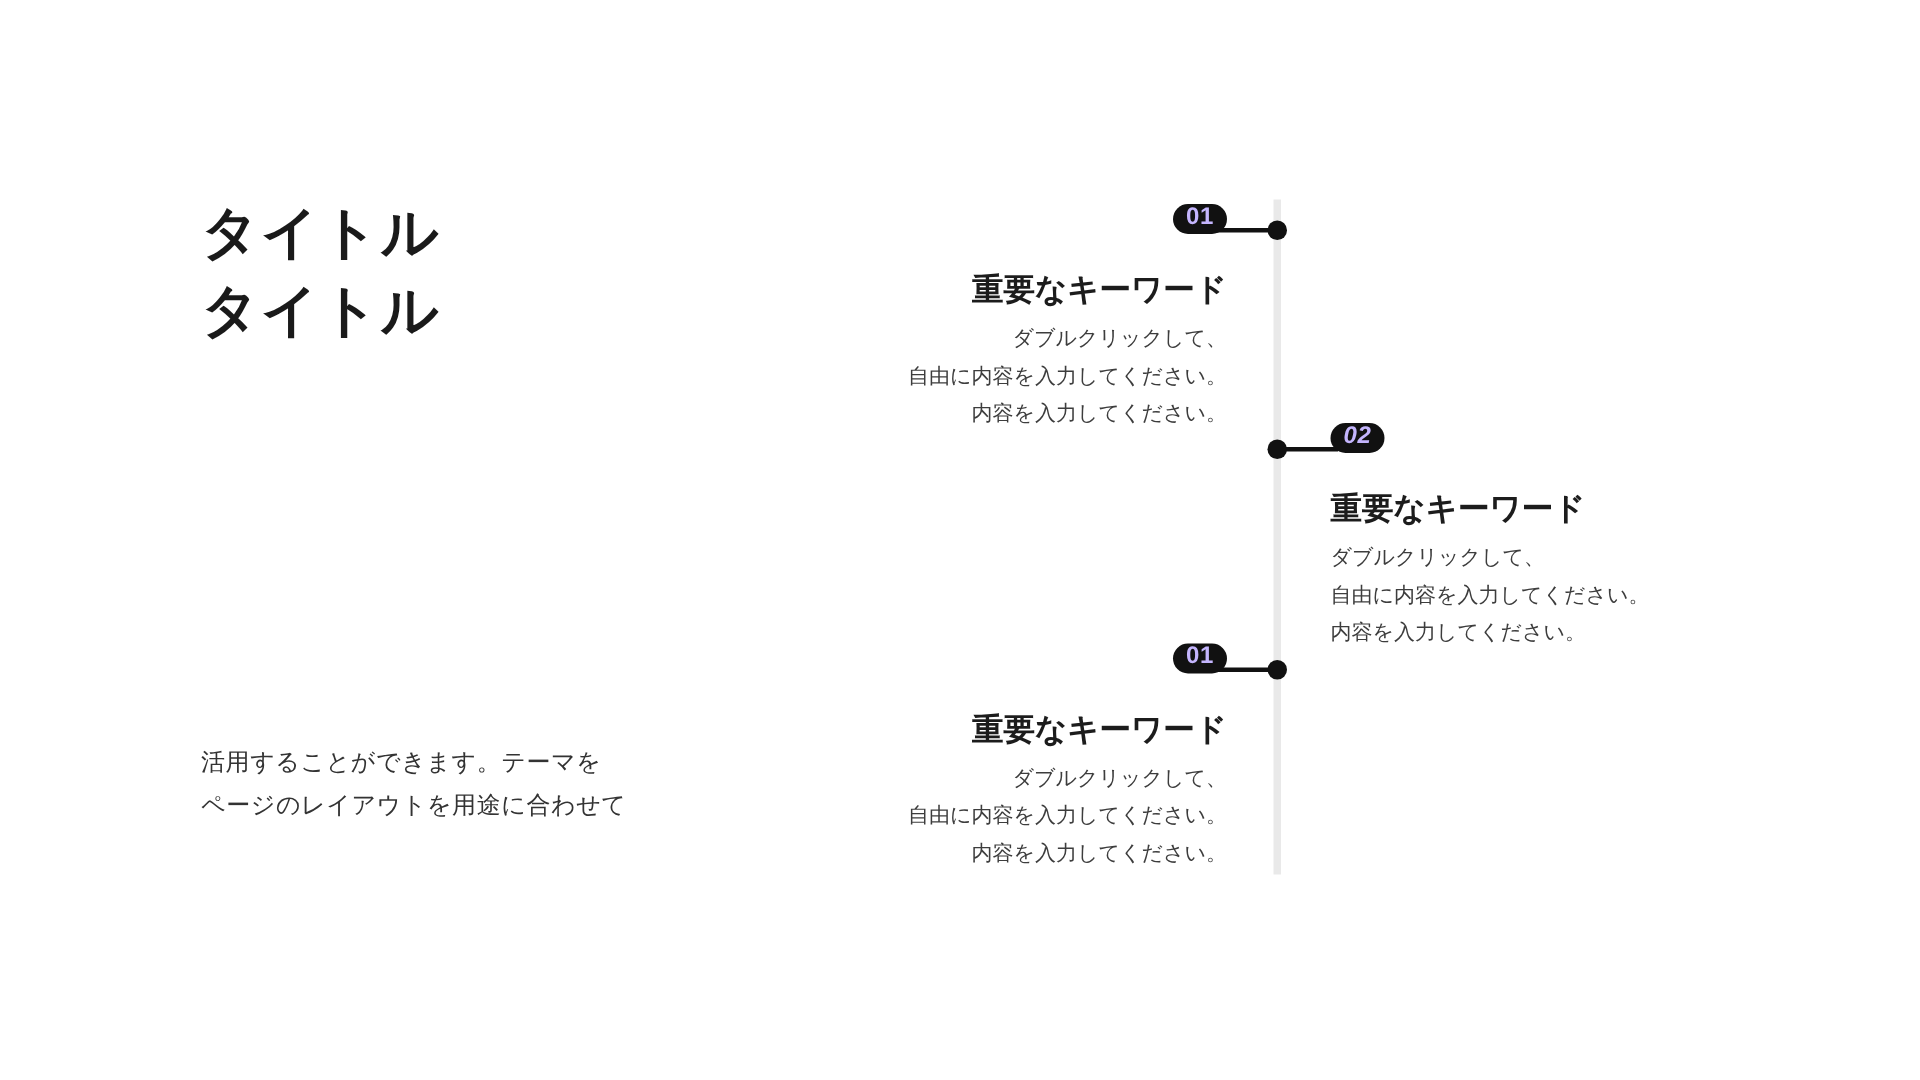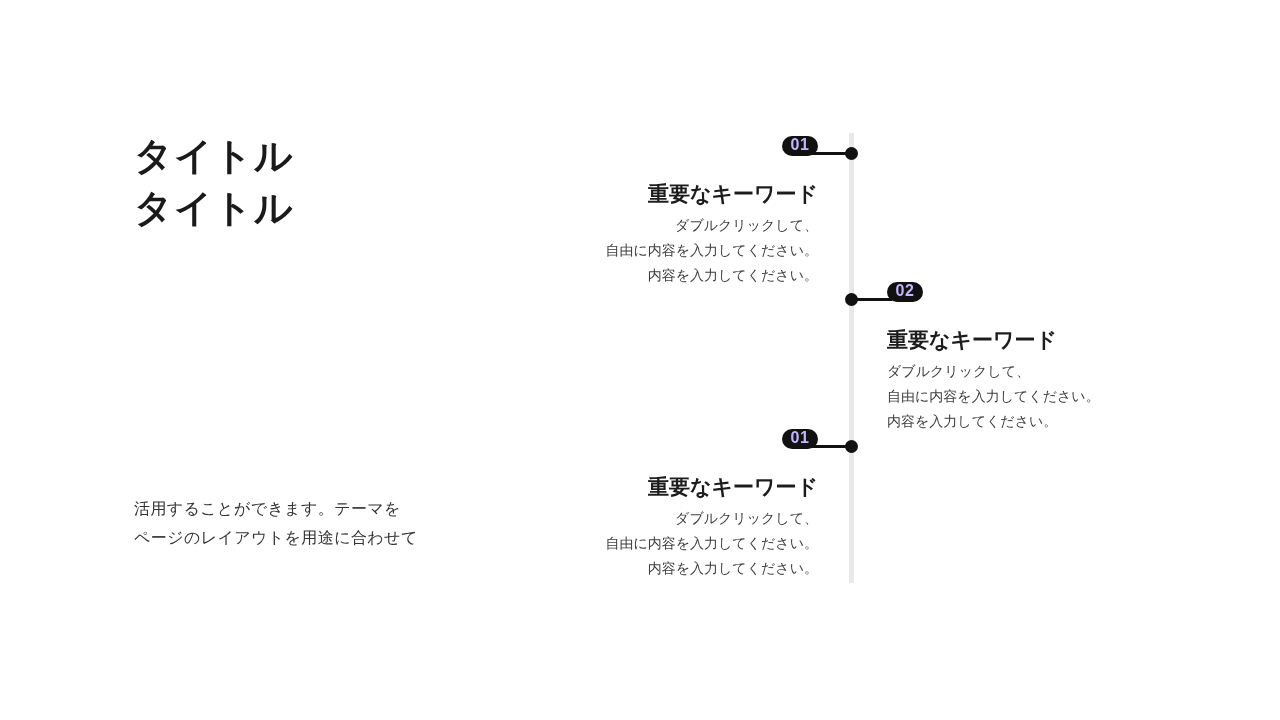--- a/index.html
+++ b/index.html
@@ -106,21 +106,21 @@
     <div class="tl-heading">重要なキーワード</div>
     <div class="tl-body">
       <div>ダブルクリックして、</div>
       <div>自由に内容を入力してください。</div>
       <div>内容を入力してください。</div>
     </div>
   </div>
 
   <div class="connector" style="left:847px; top:298px; width:45px;"></div>
   <div class="dot" style="left:845px; top:293px;"></div>
-  <div class="badge" style="left:887px; top:282px;">
+  <div class="badge" style="left:887px; top:282px;font-style:italic;">
     <span>02</span>
   </div>
   <div class="tl-content" style="left:887px; top:327px;">
     <div class="tl-heading">重要なキーワード</div>
     <div class="tl-body">
       <div>ダブルクリックして、</div>
       <div>自由に内容を入力してください。</div>
       <div>内容を入力してください。</div>
     </div>
   </div>

